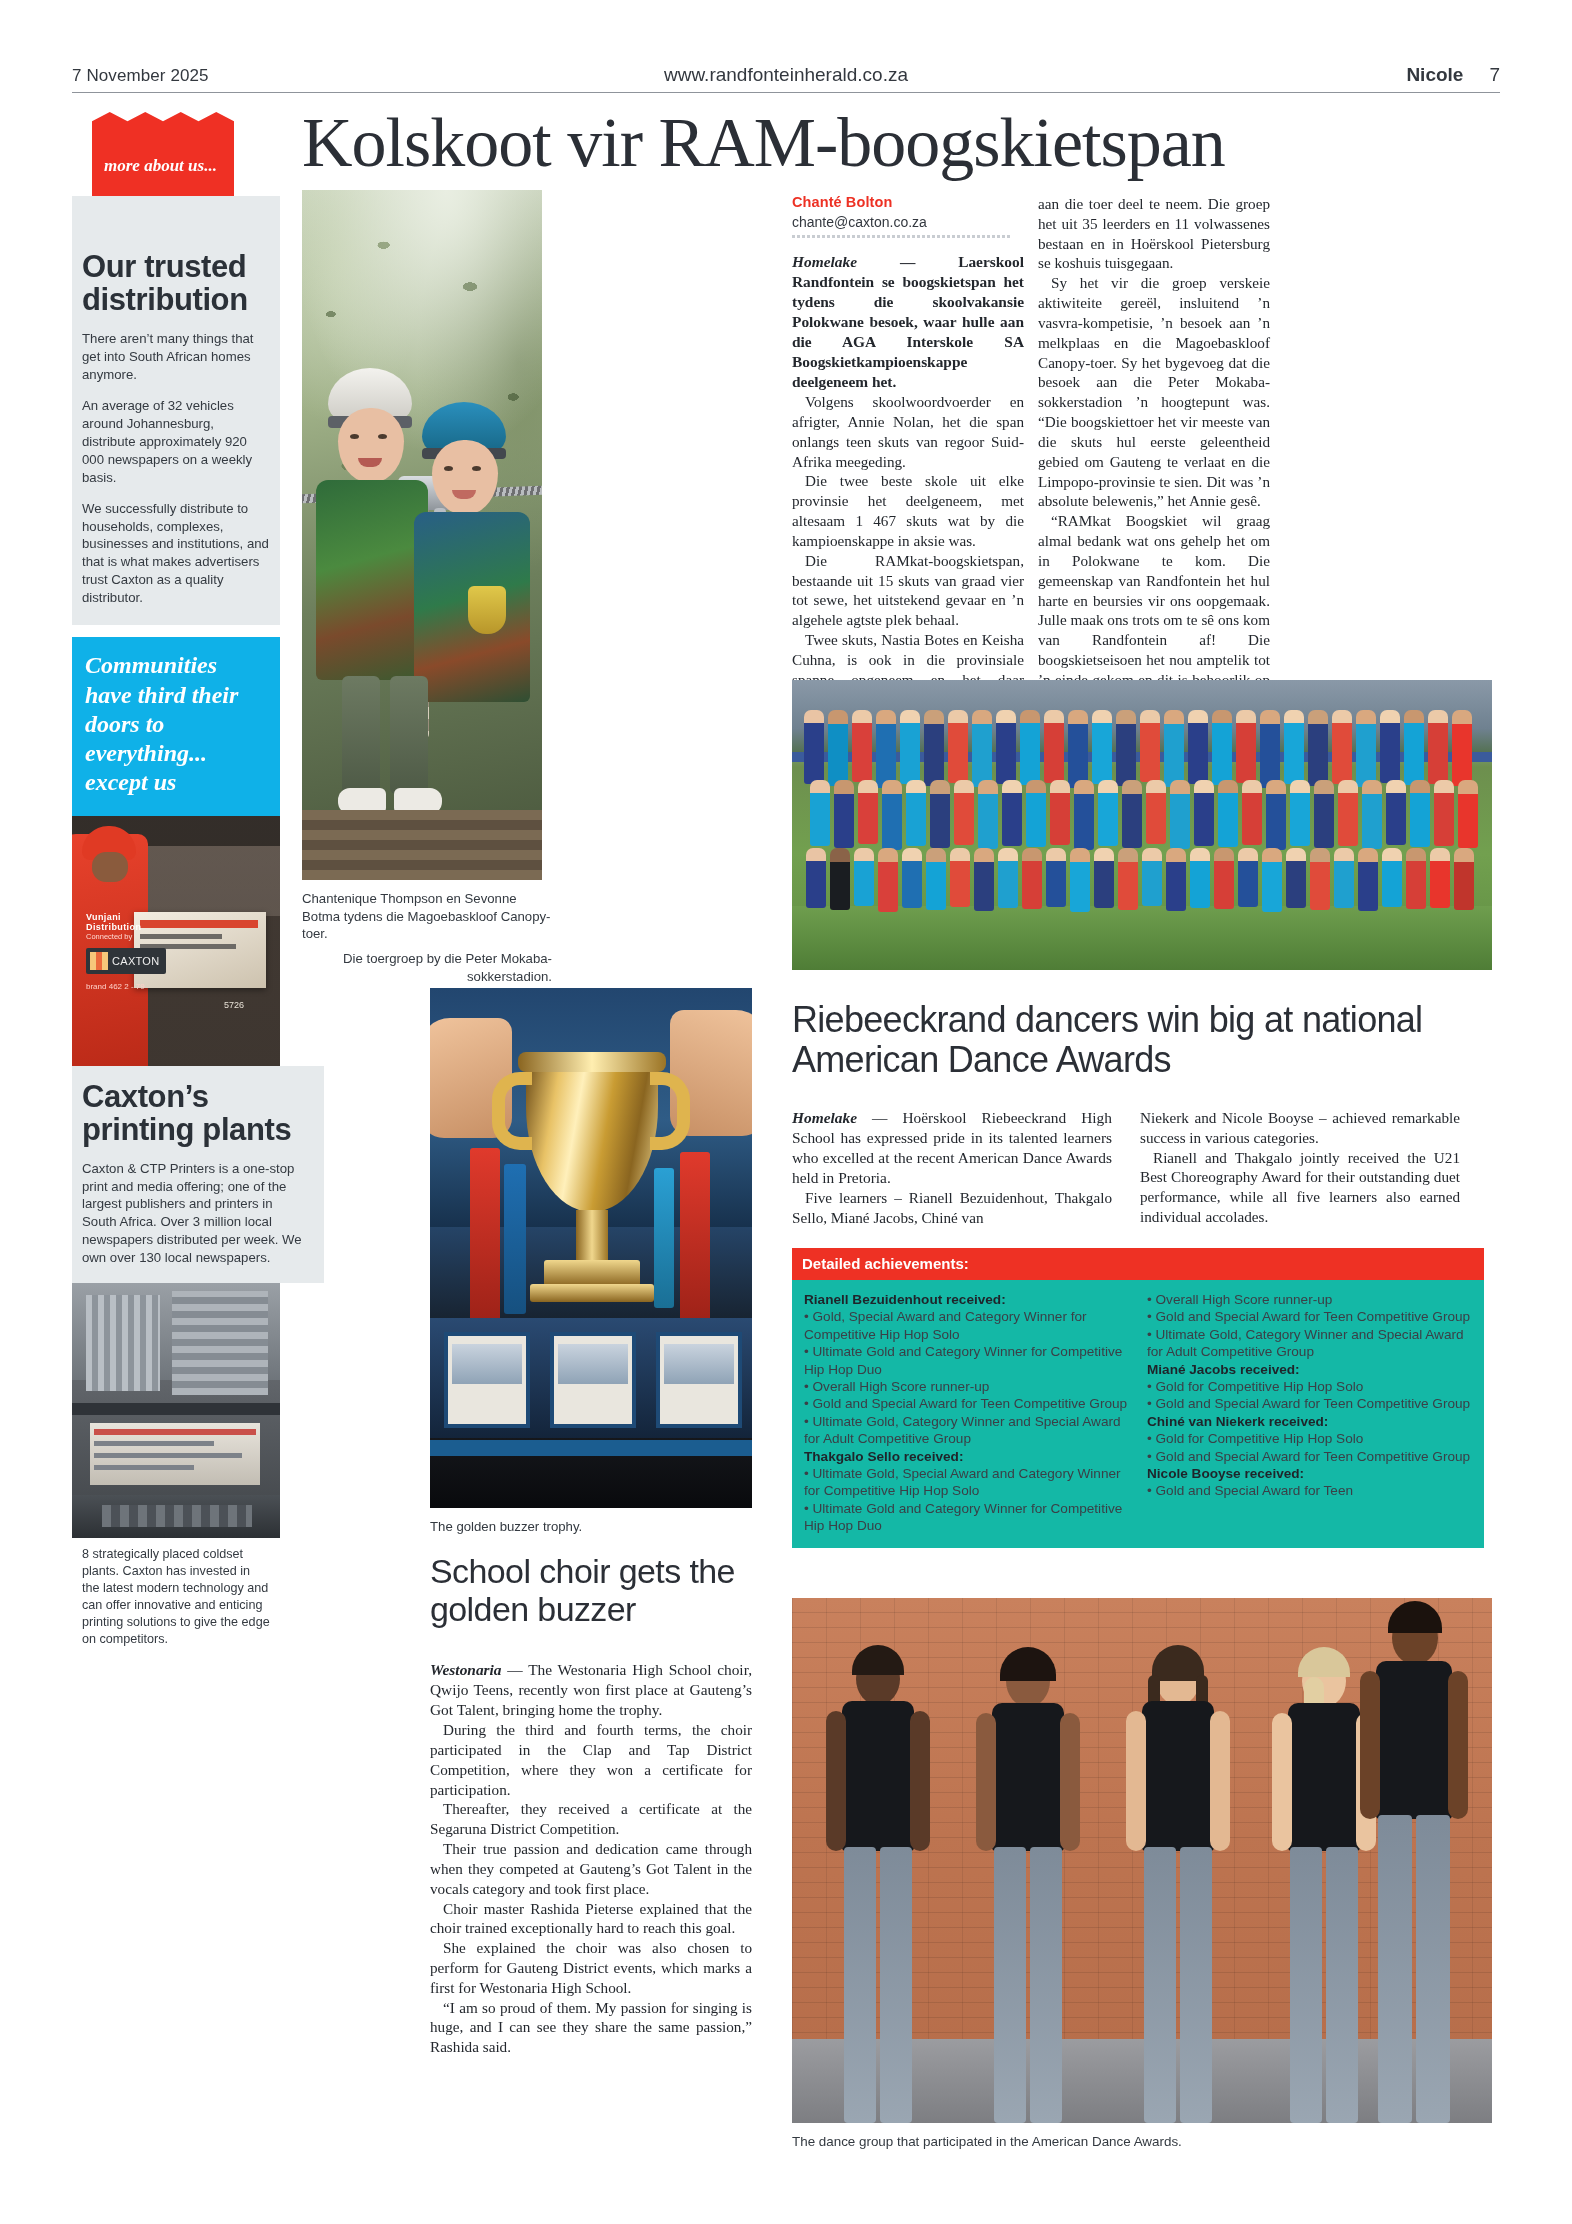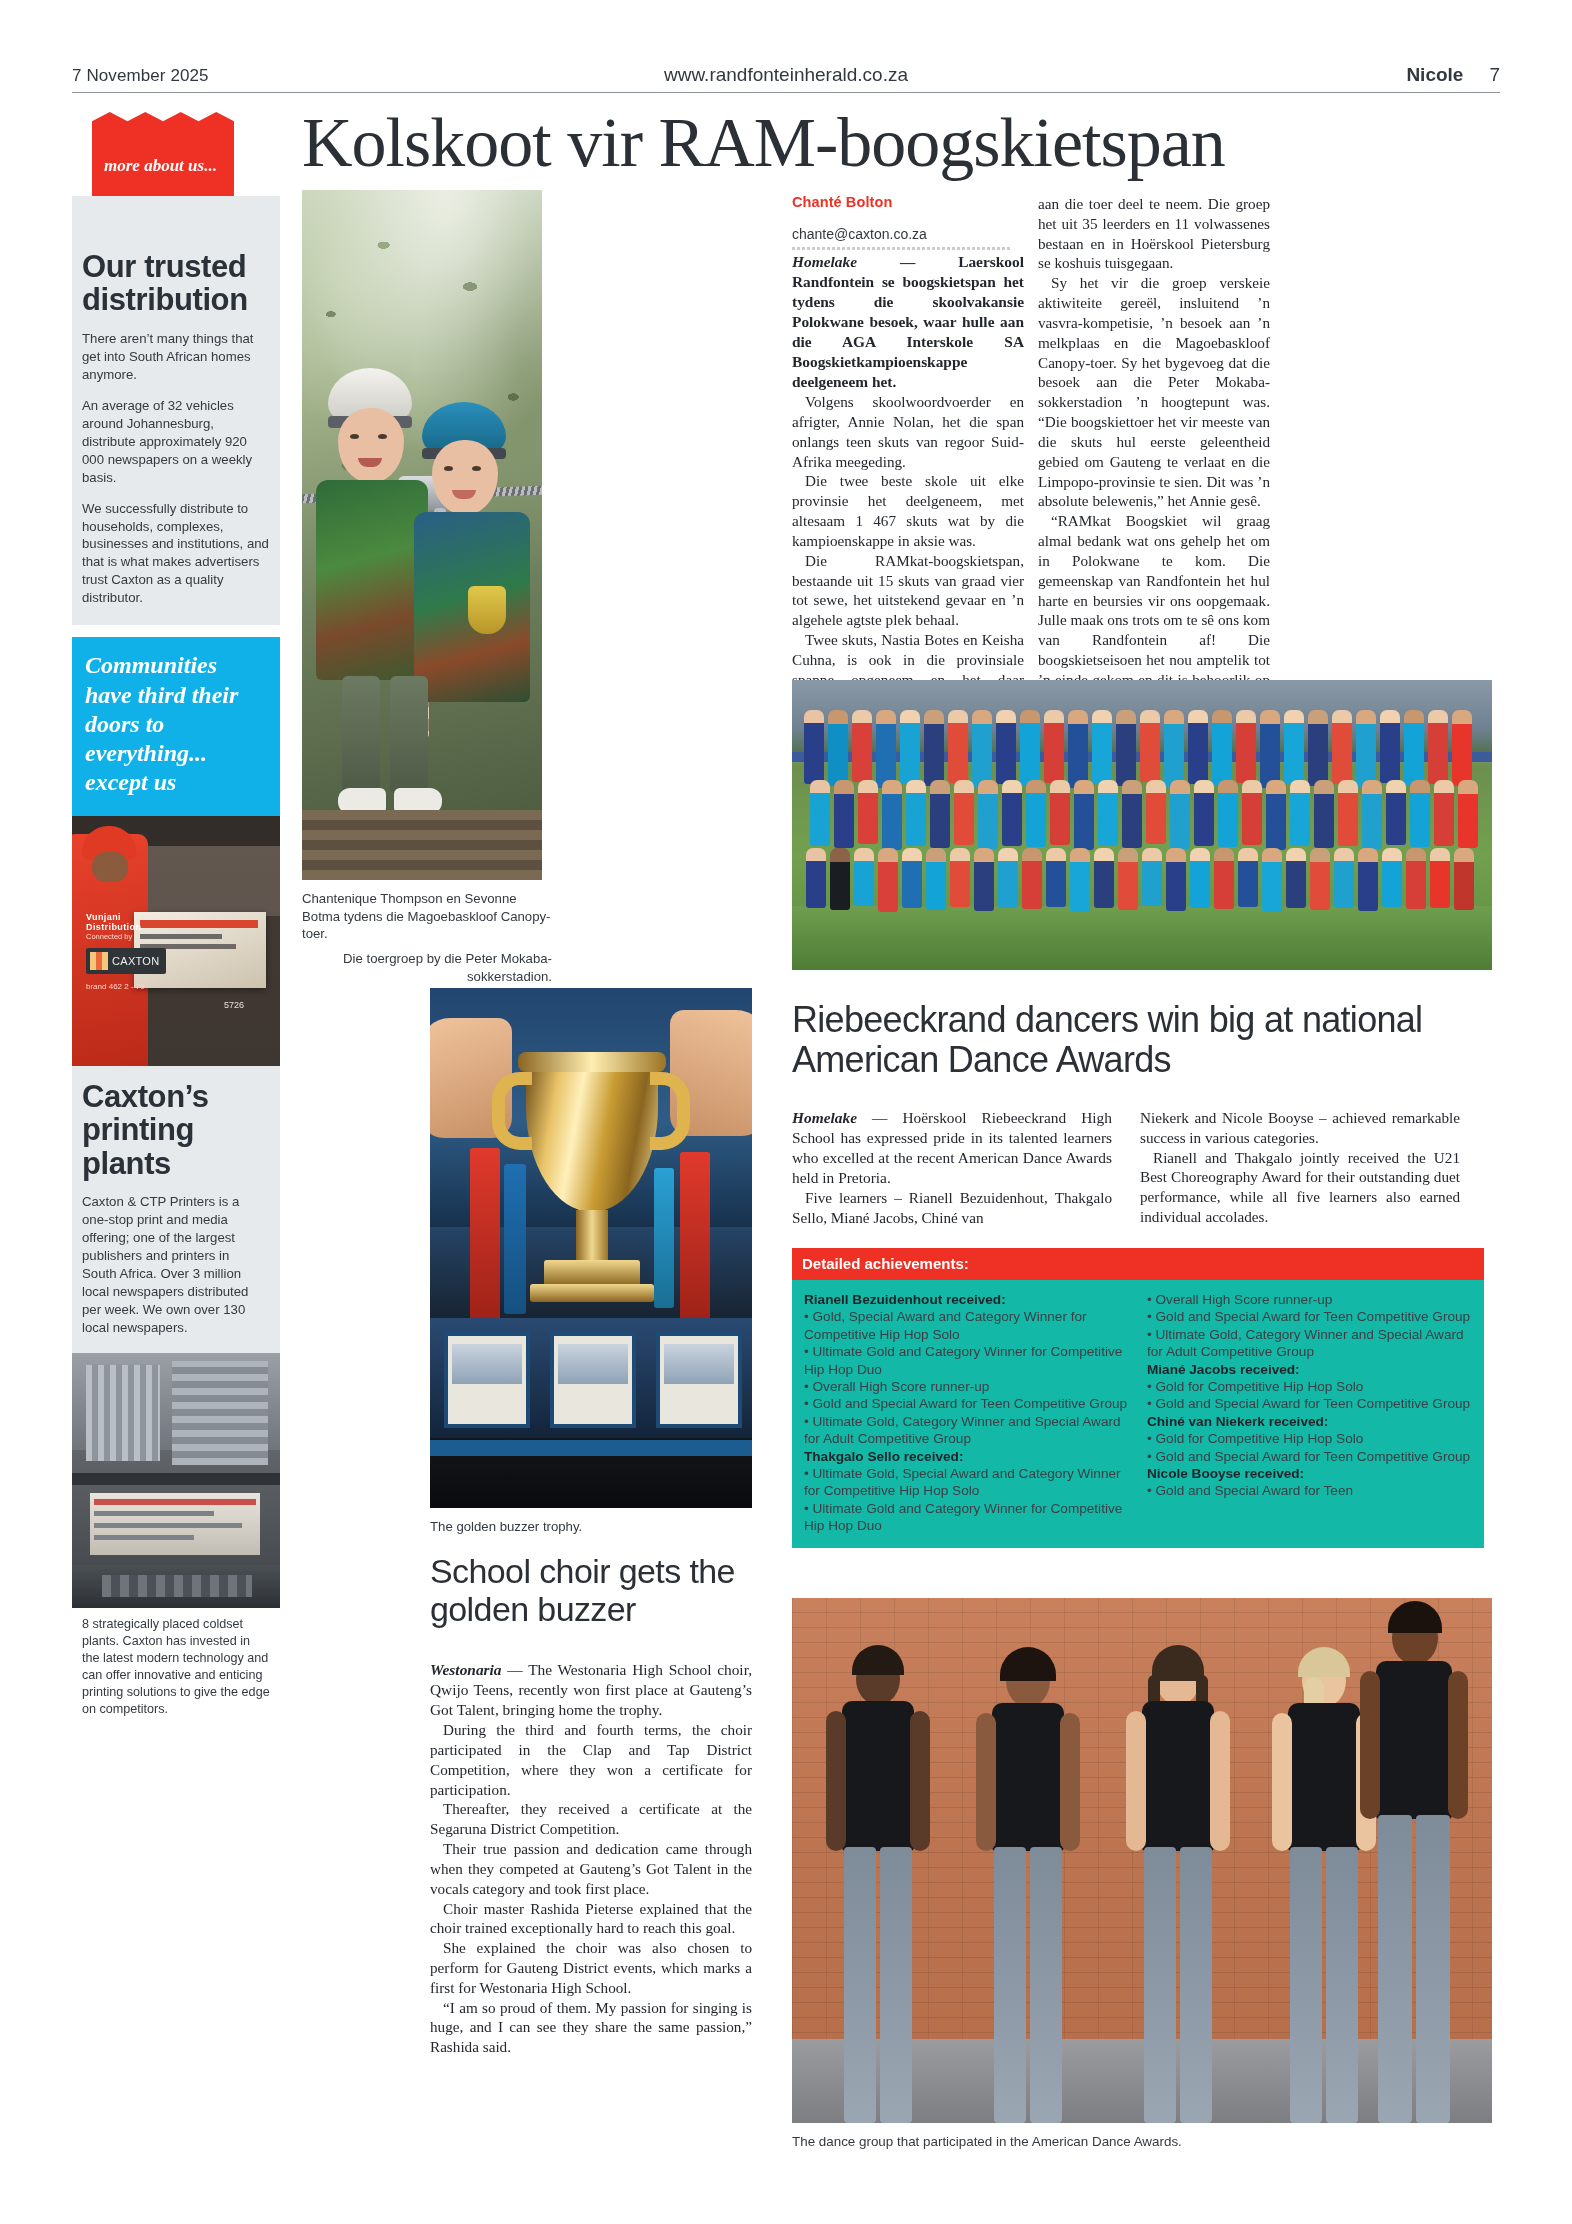--- a/index.html
+++ b/index.html
@@ -90,35 +90,35 @@
   .quote-block {
     width:208px; background:#0fb1e8; padding:14px 13px 18px 13px; margin-top:12px;
   }
   .quote-block p {
     font-family:"Liberation Serif", serif; font-style:italic; font-weight:700;
     font-size:24px; line-height:1.22; color:#ffffff;
   }
   .photo-wrap { position:relative; overflow:hidden; }
 
   .ad-panel2 {
-    position:relative; width:208px; background:#e6eaec; padding:14px 18px 16px 10px;
+    position:relative; width:252px; background:#e6eaec; padding:14px 18px 16px 10px;
   }
 
   .ad-cap {
     font-size:12.6px; line-height:1.35; color:#343a41; padding:8px 10px 0 10px;
   }
 
   .main-head {
     font-family:"Liberation Serif", serif; font-weight:400;
     font-size:70px; line-height:1.0; color:#2b2f36; letter-spacing:-1px;
     white-space:nowrap;
   }
 
   .byline-name { font-size:14.5px; font-weight:700; color:#ed3124; letter-spacing:.1px; }
-  .byline-mail { font-size:14px; color:#33383f; margin-top:16px; }
+  .byline-mail { font-size:14px; color:#33383f; margin-top:4px; }
   .byline-rule {
     width:218px; height:3px; margin-top:5px;
     background:repeating-linear-gradient(90deg,#c9cdd2 0 3px, #ffffff 3px 5px);
   }
 
   .body-col {
     font-family:"Liberation Serif", serif;
     font-size:15.2px; line-height:1.305; color:#23272d; text-align:justify;
   }
   .body-col p { text-indent:13px; }

